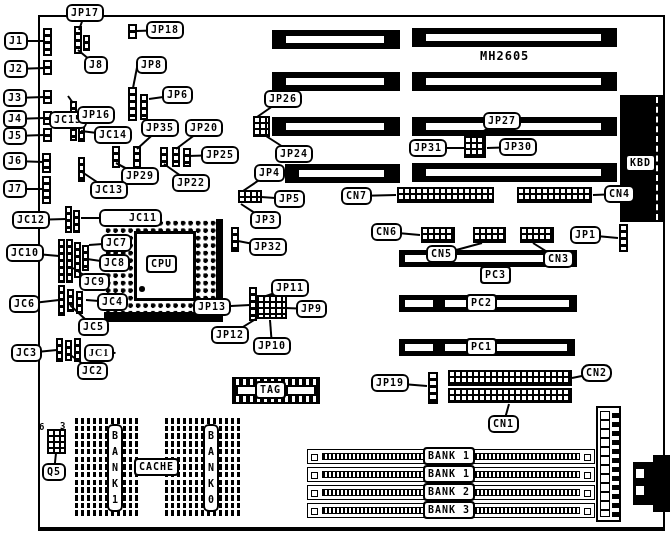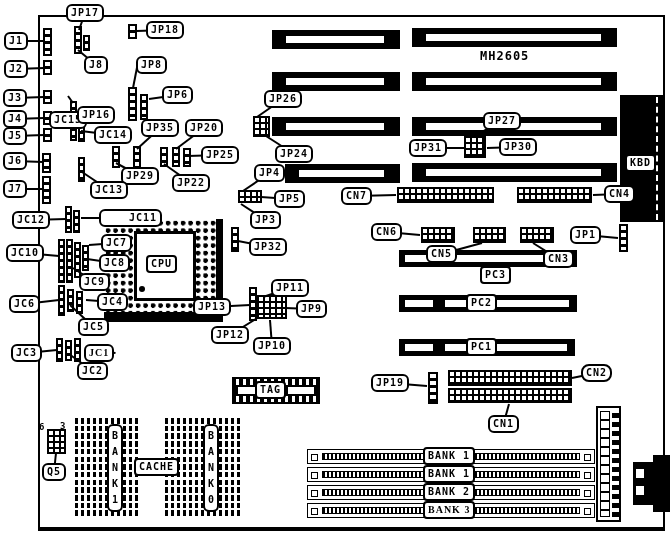--- a/index.html
+++ b/index.html
@@ -329,21 +329,21 @@
       <div class="lbl box" style="left: 146px; top: 255px;">CPU</div>
       <div class="lbl box" style="left: 255px; top: 381px;">TAG</div>
       <div class="lbl box" style="left: 134px; top: 458px;">CACHE</div>
       <div class="lbl box" style="left: 625px; top: 154px;">KBD</div>
       <div class="lbl box" style="left: 480px; top: 249px; margin-top: 17px;">PC3</div>
       <div class="lbl box" style="left: 466px; top: 294px;">PC2</div>
       <div class="lbl box" style="left: 466px; top: 338px;">PC1</div>
       <div class="lbl box" style="left: 423px; top: 447px;">BANK 1</div>
       <div class="lbl box" style="left: 423px; top: 465px;">BANK 1</div>
       <div class="lbl box" style="left: 423px; top: 483px;">BANK 2</div>
-      <div class="lbl box" style="left: 423px; top: 501px; font-family: Liberation Serif, serif;">BANK 3</div>
+      <div class="lbl box" style="left: 423px; top: 501px;">BANK 3</div>
       <div class="lbl vbox" style="left: 107px; top: 424px;">B
 A
 N
 K
 1</div>
       <div class="lbl vbox" style="left: 203px; top: 424px;">B
 A
 N
 K
 0</div>

